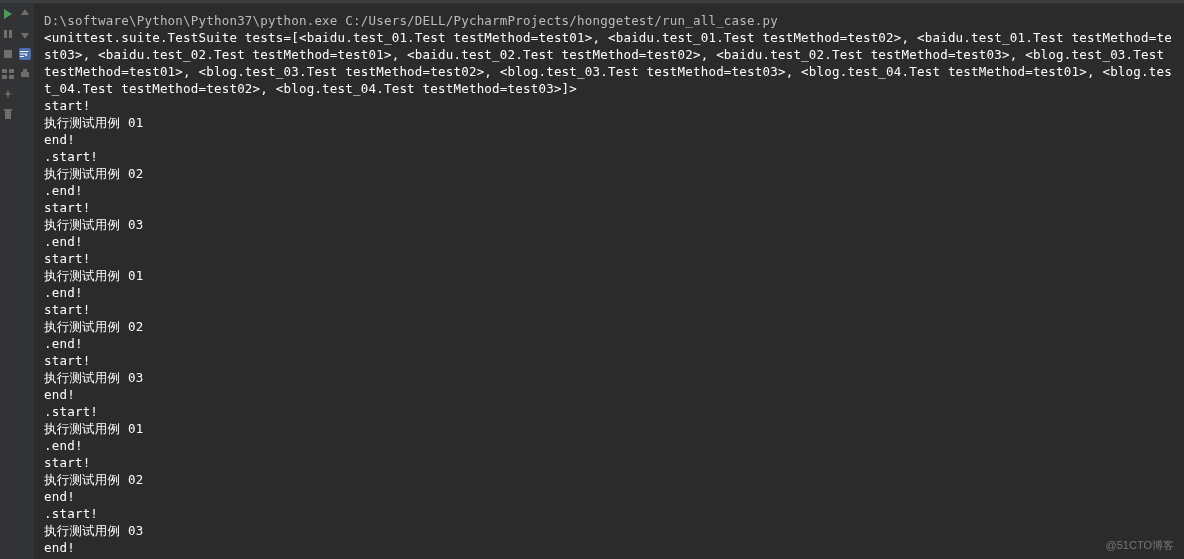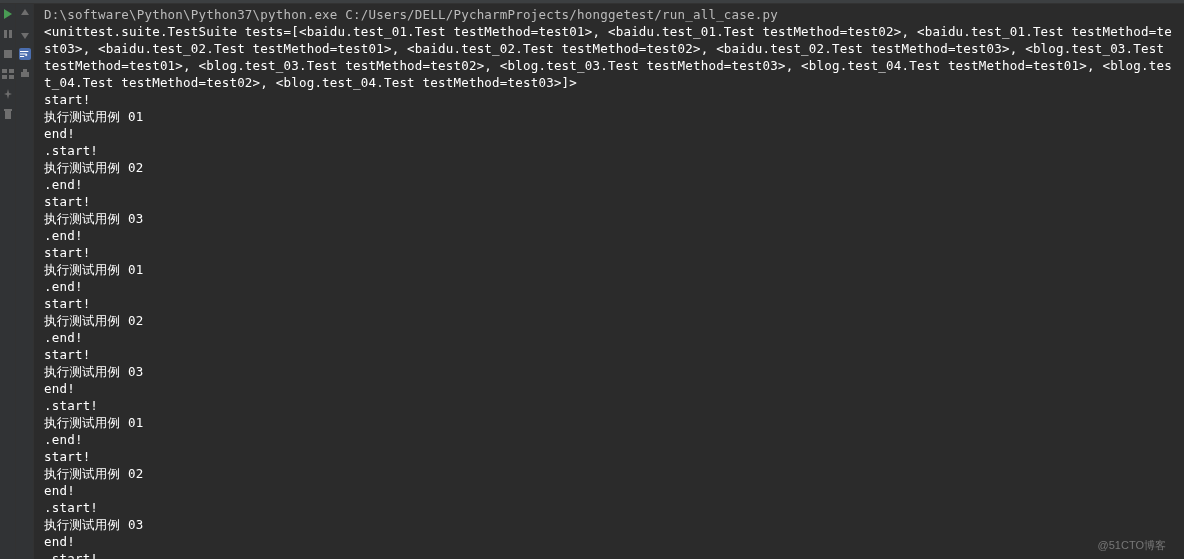--- a/index.html
+++ b/index.html
@@ -47,38 +47,38 @@
       justify-content: center;
       cursor: pointer;
       color: #6e6e6e;
     }
     .run-icon {
       color: #499c54;
     }
     .console-area {
       flex: 1;
       background: #2b2b2b;
-      padding: 2px 10px;
+      padding: 8px 10px;
       overflow: hidden;
       line-height: 17px;
       font-size: 12.5px;
       letter-spacing: 0.2px;
     }
     .console-line {
       white-space: pre-wrap;
       word-break: break-all;
       color: #ffffff;
     }
     .command-line {
       color: #bbbbbb;
     }
     .watermark {
       position: absolute;
       bottom: 6px;
-      right: 18px;
+      right: 10px;
       color: #777;
       font-size: 11px;
       font-family: sans-serif;
     }
     svg {
       display: block;
     }
   </style>
 </head>
 <body>

